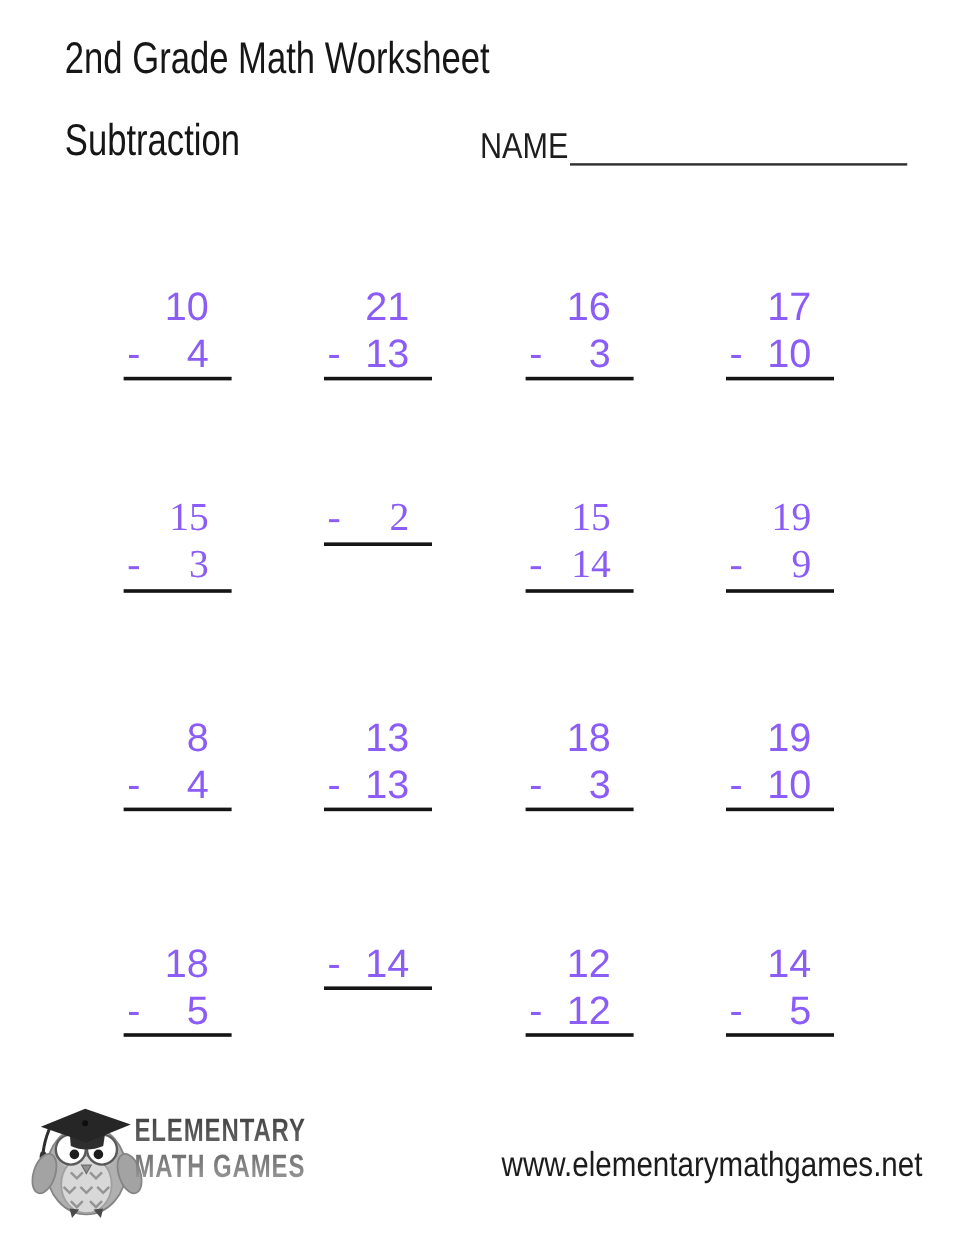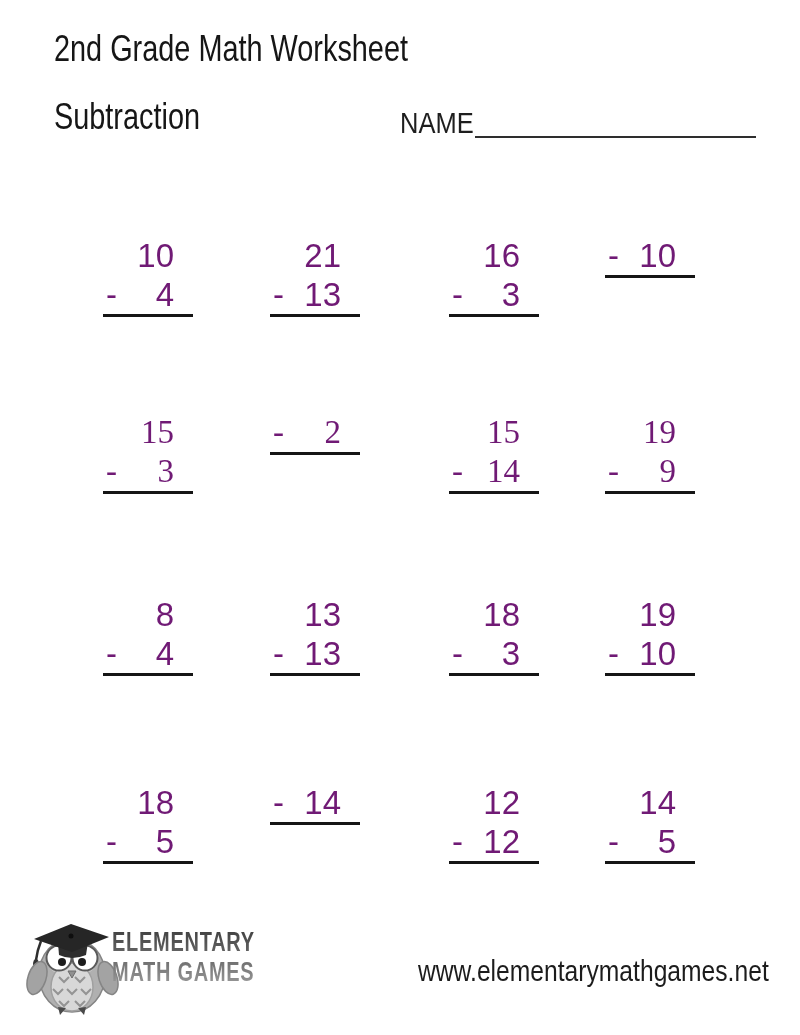--- a/index.html
+++ b/index.html
@@ -32,27 +32,27 @@
   .name-underline {
     left: 475px; top: 136px; width: 281px; height: 2px;
     background: #2e2e2e;
   }
 
   
   .prob {
     position: absolute;
     width: 90px;
     font-size: 33px; line-height: 39px;
-    color: #701a75;
+    color: #8b5cf6;
     border-bottom: 3px solid #151515;
   }
   .prob .top-num { text-align: right; padding-right: 19px; }
   .prob .bot-line { position: relative; text-align: right; padding-right: 19px; }
   .prob .op { position: absolute; left: 3px; top: 0; }
-  .c1 { left: 103px; } .c2 { left: 270px; } .c3 { left: 438px; margin-left: 11px; } .c4 { left: 605px; }
+  .c1 { left: 103px; } .c2 { left: 270px; } .c3 { left: 438px; } .c4 { left: 605px; }
   .r1 { top: 236px; }  .r2 { top: 413px; font-family: Liberation Serif, serif; }  .r3 { top: 595px; }  .r4 { top: 783px; }
 
   
   .owl { left: 26px; top: 915px; width: 93px; height: 100px; }
   .logo-text {
     left: 112px; top: 927px;
     font-size: 27px; font-weight: bold; line-height: 30px;
     letter-spacing: 1px;
     transform: scaleX(0.74); transform-origin: left top;
     color: #555555;
@@ -84,20 +84,21 @@
 </div>
 <div class="prob c2 r1">
   <div class="top-num">21</div>
   <div class="bot-line"><span class="op">-</span><span>13</span></div>
 </div>
 <div class="prob c3 r1">
   <div class="top-num">16</div>
   <div class="bot-line"><span class="op">-</span><span>3</span></div>
 </div>
 <div class="prob c4 r1">
+  <div class="top-num">17</div>
   <div class="bot-line"><span class="op">-</span><span>10</span></div>
 </div>
 
 <div class="prob c1 r2">
   <div class="top-num">15</div>
   <div class="bot-line"><span class="op">-</span><span>3</span></div>
 </div>
 <div class="prob c2 r2">
   <div class="bot-line"><span class="op">-</span><span>2</span></div>
 </div>

